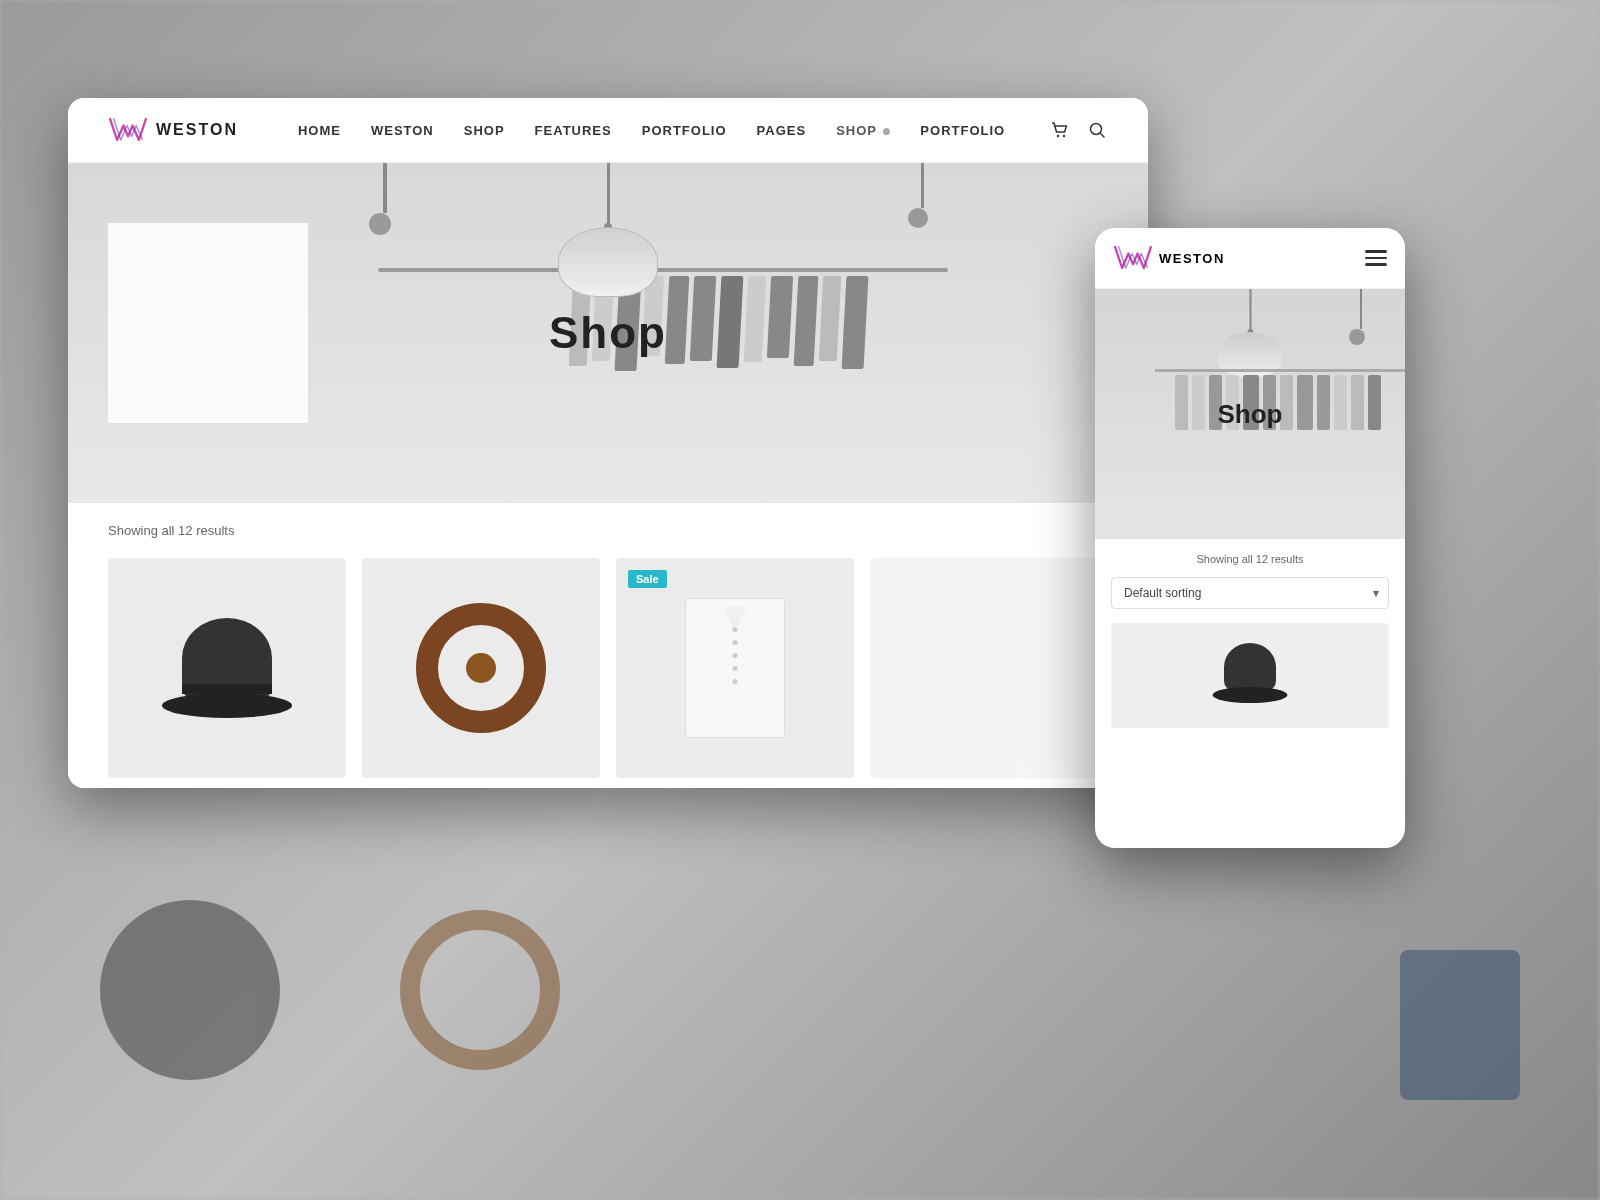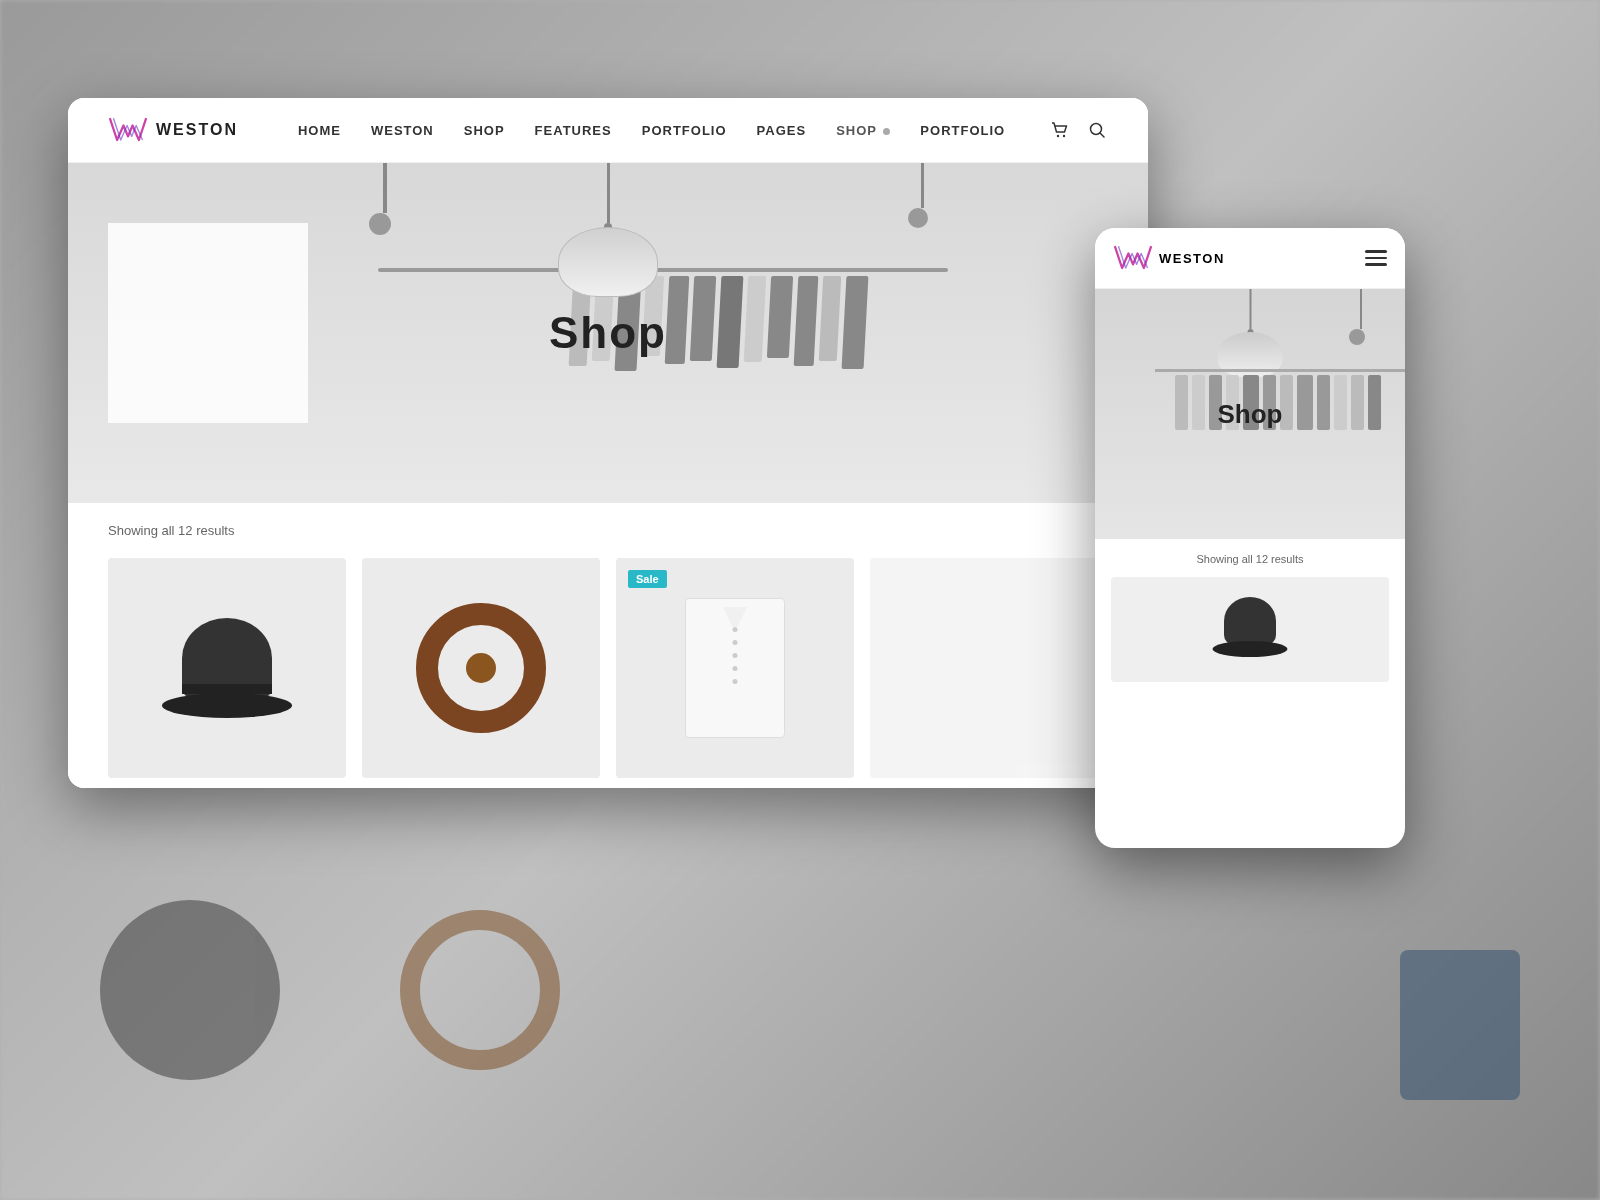--- a/index.html
+++ b/index.html
@@ -729,20 +729,24 @@
       <div class="mobile-cloth"></div>
       <div class="mobile-cloth" style="background:#888;"></div>
     </div>
 
     <h2 class="mobile-hero-title">Shop</h2>
   </div>
 
   <div class="mobile-content">
     <p class="mobile-results">Showing all 12 results</p>
 
+    <div class="mobile-sort-wrapper">
+      <div class="mobile-sort-select">Default sorting</div>
+      <span class="mobile-sort-chevron">▾</span>
+    </div>
 
     <div class="mobile-product-card">
       <div style="position:relative;width:80px;height:70px;">
         <div class="mobile-hat-crown"></div>
         <div style="position:absolute;bottom:12px;left:50%;transform:translateX(-50%);width:52px;height:7px;background:#222;"></div>
         <div class="mobile-hat-brim"></div>
       </div>
     </div>
   </div>
 

